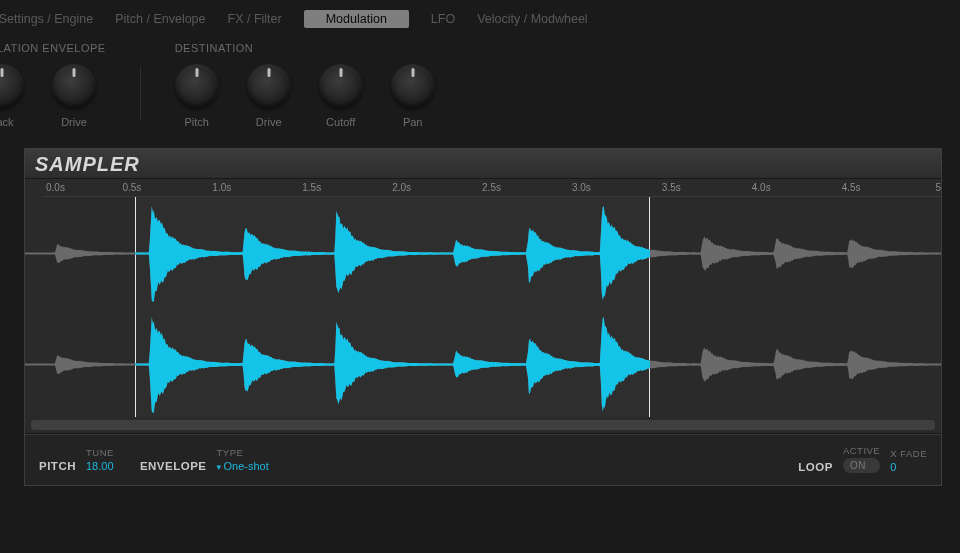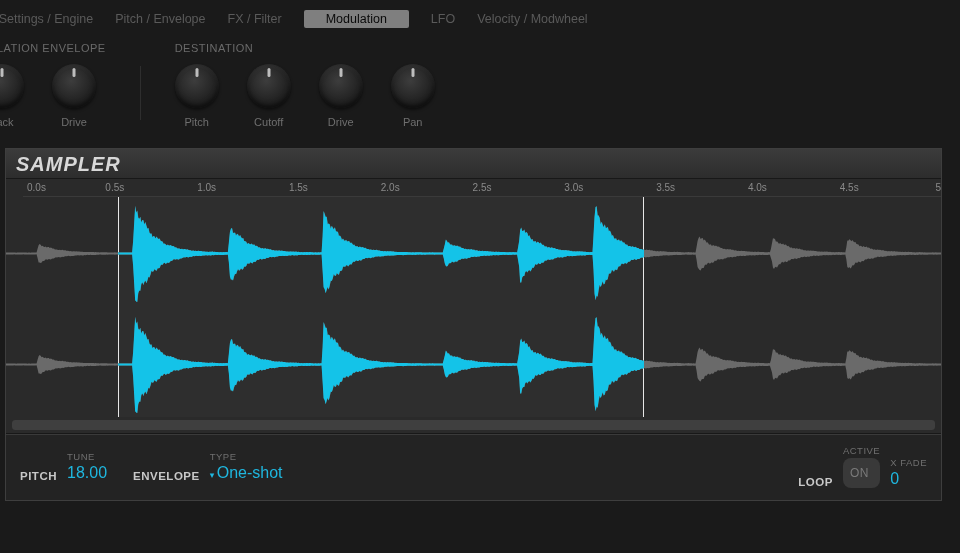--- a/index.html
+++ b/index.html
@@ -77,21 +77,21 @@
   }
   .knob-label { font-size: 11px; color: #6f6f6f; }
   .vdiv {
     width: 1px;
     background: #2e2e2e;
     margin: 24px 6px 8px 6px;
   }
 
   
   .sampler-wrap {
-    margin: 8px 18px 0 5px;
+    margin: 8px 18px 0 24px;
     border: 1px solid #3e3e3e;
     background: #212121;
     box-shadow: 0 0 0 1px #0a0a0a inset;
   }
   .sampler-head {
     background: linear-gradient(#3b3b3b, #2d2d2d);
     padding: 4px 10px 2px 10px;
     border-bottom: 1px solid #181818;
   }
   .sampler-title {
@@ -159,28 +159,28 @@
     background: #232323;
     padding: 10px 14px 12px 14px;
     gap: 26px;
     font-size: 11.5px;
     border-top: 1px solid #3a3a3a;
   }
   .pgroup { display: flex; align-items: flex-end; gap: 10px; }
   .plabel { color: #c8c8c8; font-weight: 600; letter-spacing: 0.5px; }
   .pstack { display: flex; flex-direction: column; gap: 2px; }
   .psub { font-size: 9.5px; color: #6f6f6f; letter-spacing: 0.5px; }
-  .pval { color: #1fb7df; font-size: 16px; }
+  .pval { color: #1fb7df; font-size: 11px; }
   .pval.sel::before { content: "\25BE  "; font-size: 9px; color: #1fb7df; }
   .spacer { flex: 1; }
   .toggle-pill {
     background: #393939;
     color: #7a7a7a;
-    font-size: 12px;
-    padding: 8px 7px;
+    font-size: 10px;
+    padding: 2px 7px;
     border-radius: 8px;
     letter-spacing: 0.5px;
   }
 </style>
 </head>
 <body>
 
 <div class="tabs">
   <span class="tab">ce Settings / Engine</span>
   <span class="tab">Pitch / Envelope</span>
@@ -207,25 +207,25 @@
   <div class="vdiv"></div>
   <div class="knob-group">
     <div class="group-label">DESTINATION</div>
     <div class="knob-row">
       <div class="knob">
         <div class="knob-dial"></div>
         <div class="knob-label">Pitch</div>
       </div>
       <div class="knob">
         <div class="knob-dial"></div>
+        <div class="knob-label">Drive</div>
+      </div>
+      <div class="knob">
+        <div class="knob-dial"></div>
         <div class="knob-label">Cutoff</div>
-      </div>
-      <div class="knob">
-        <div class="knob-dial"></div>
-        <div class="knob-label">Drive</div>
       </div>
       <div class="knob">
         <div class="knob-dial"></div>
         <div class="knob-label">Pan</div>
       </div>
     </div>
   </div>
 </div>
 
 <div class="sampler-wrap">

